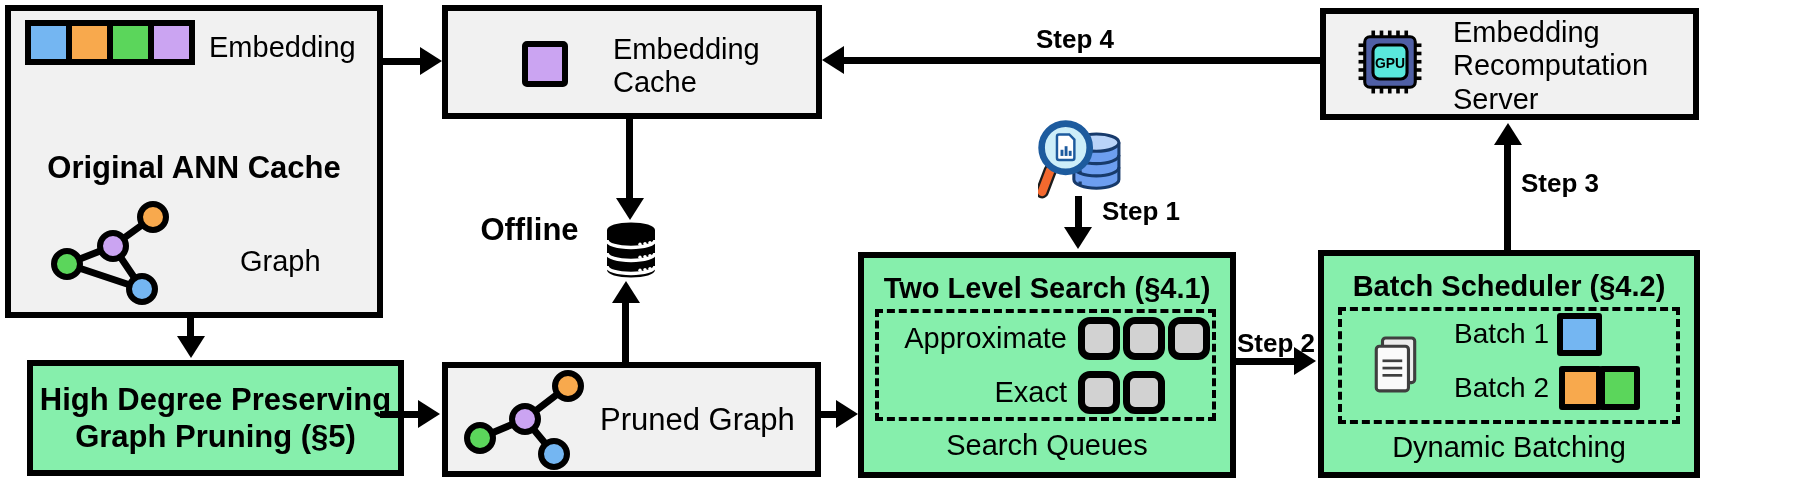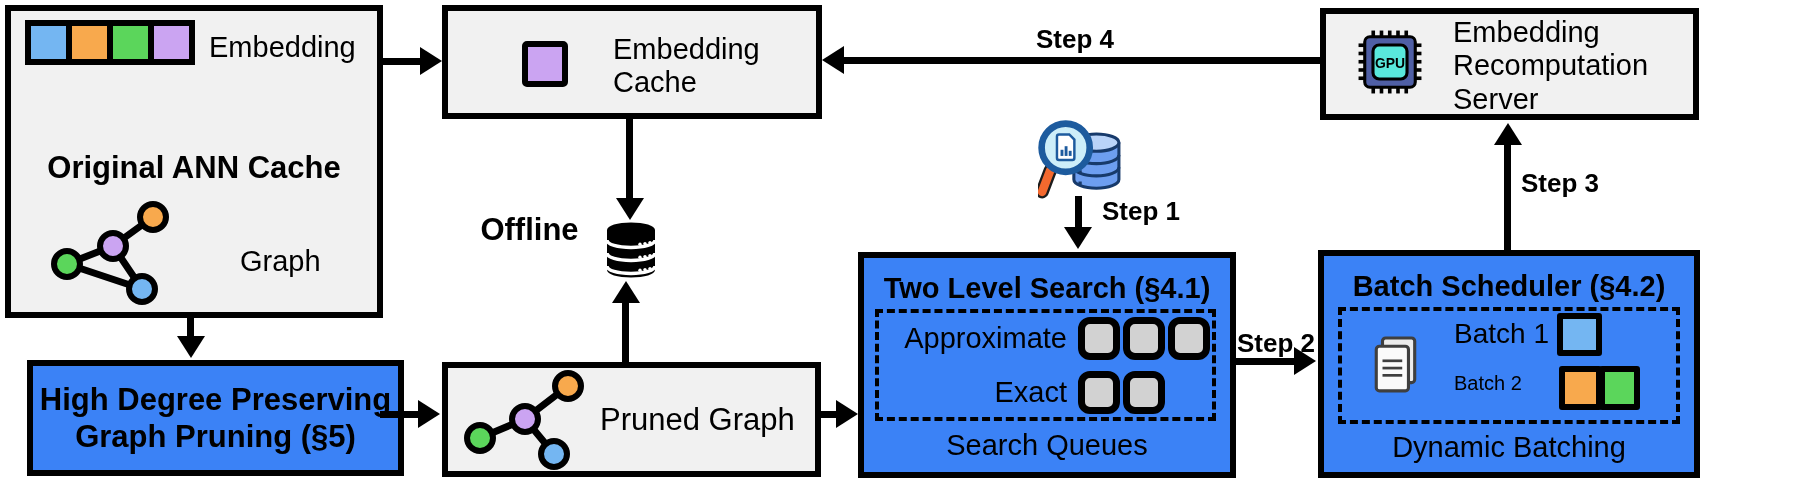--- a/index.html
+++ b/index.html
@@ -1,20 +1,20 @@
 <!DOCTYPE html>
 <html><head>
 <meta charset="utf-8">
 <style>
   html,body{margin:0;padding:0;background:#fff;}
   .stage{position:relative;width:1817px;height:481px;background:#ffffff;overflow:hidden;
          font-family:"Liberation Sans",sans-serif;color:#000;}
   .box{position:absolute;border:6px solid #000;box-sizing:border-box;}
   .light{background:#f1f1f1;}
-  .shaded{background:#3b82f6;}
+  .shaded{background:#86efac;}
   .abs{position:absolute;}
   .t-reg29{font-size:29px;line-height:1.15;}
   .t-reg31{font-size:31px;line-height:1.15;}
   .t-bold29{font-size:29px;font-weight:bold;line-height:1.15;}
   .t-bold31{font-size:31px;font-weight:bold;line-height:1.2;}
   .t-step{font-size:26px;font-weight:bold;line-height:1;}
   .center{left:0;right:0;text-align:center;}
   
   .line{position:absolute;background:#000;}
   .ah{position:absolute;width:0;height:0;}
@@ -156,21 +156,21 @@
         <rect x="13" y="3" width="31" height="43" rx="3" fill="#ececec" stroke="#3f3f3f" stroke-width="3"></rect>
         <rect x="7" y="11" width="31" height="43" rx="3" fill="#fafafa" stroke="#3f3f3f" stroke-width="3"></rect>
         <g stroke="#3f3f3f" stroke-width="2.6">
           <line x1="13" y1="25" x2="32" y2="25"></line>
           <line x1="13" y1="32" x2="32" y2="32"></line>
           <line x1="13" y1="39" x2="32" y2="39"></line>
         </g>
       </svg>
       <div class="abs" style="left:112px;top:7px;font-size:28px;">Batch 1</div>
       <div class="chip" style="left: 215px; top: 2px; width: 45px; height: 43px; background-color: rgb(116, 182, 242);"></div>
-      <div class="abs" style="left:112px;top:61px;font-size:20px;">Batch 2</div>
+      <div class="abs" style="left:112px;top:61px;font-size:28px;">Batch 2</div>
       <div class="pair" style="left:217px;top:55px;">
         <div class="chip" style="position: static; width: 43px; height: 44px; background-color: rgb(248, 169, 77);"></div>
         <div class="chip" style="position: static; width: 41px; height: 44px; margin-left: -3px; background-color: rgb(91, 214, 91);"></div>
       </div>
     </div>
     <div class="abs t-reg29 center" style="bottom:8px;">Dynamic Batching</div>
   </div>
 
   <div class="abs t-bold31" style="left:462px;top:211px;width:135px;text-align:center;">
     <div>Offline</div>

